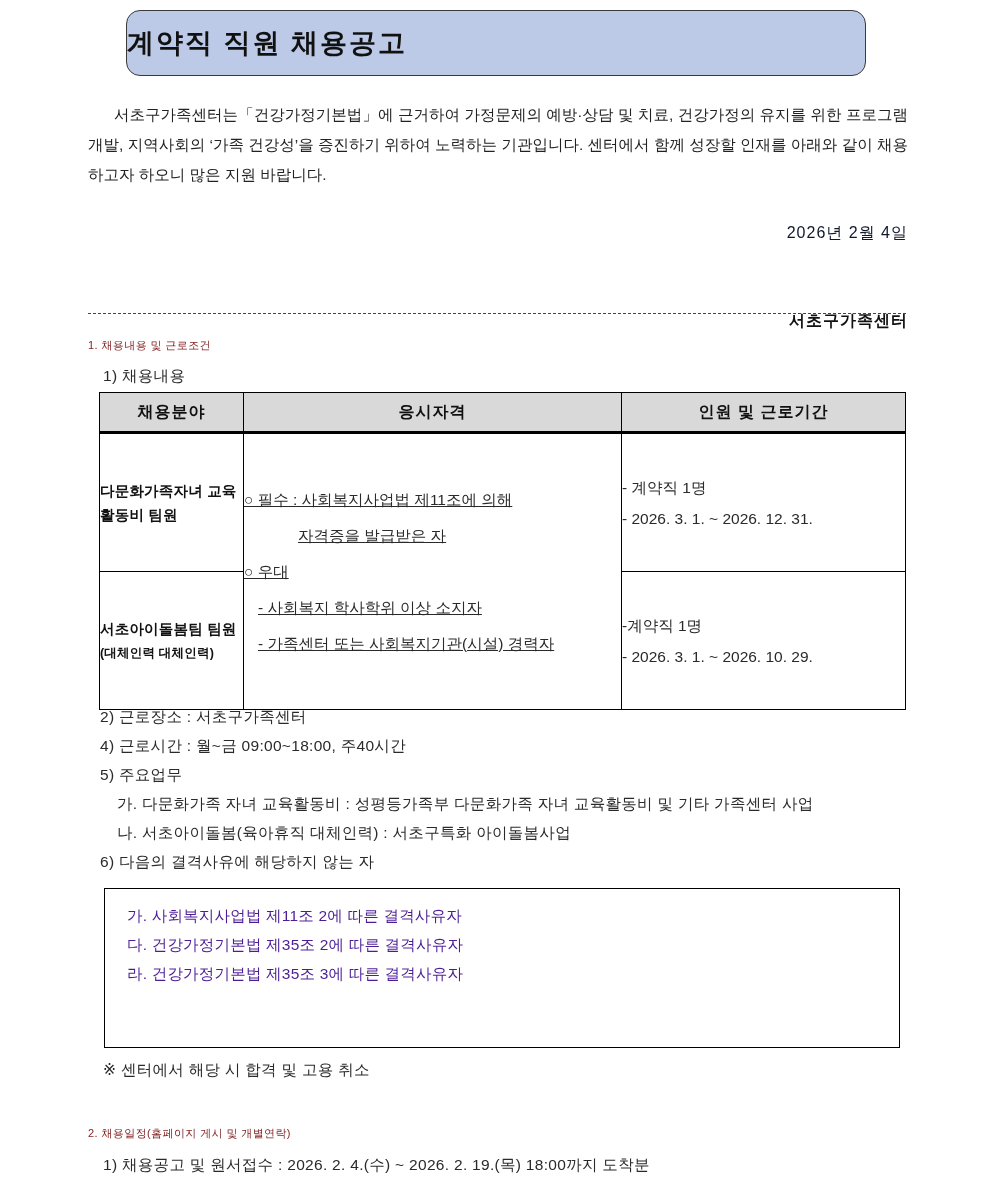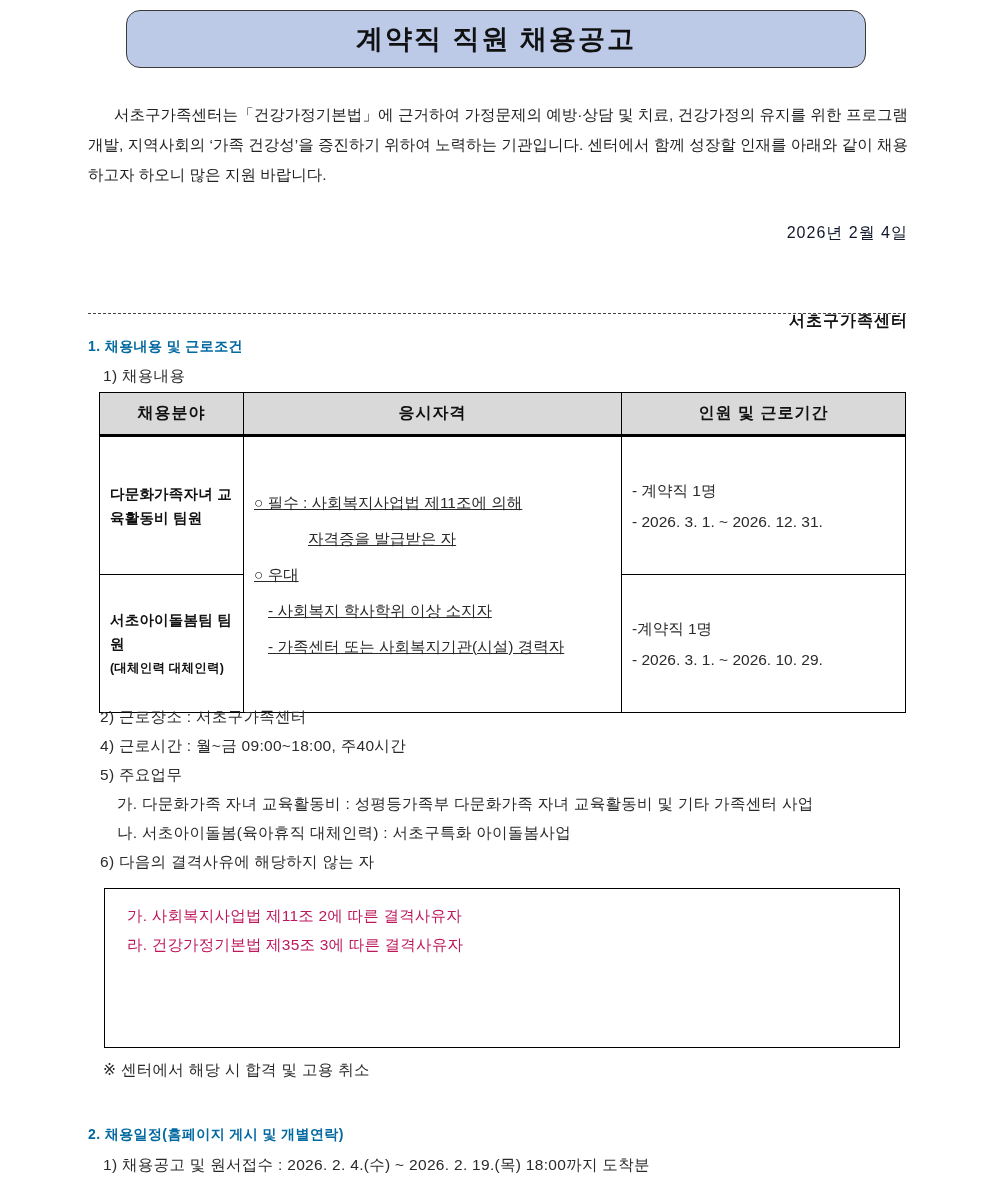--- a/index.html
+++ b/index.html
@@ -15,27 +15,26 @@
     color: #1a1a1a;
     overflow: hidden;
   }
 
   
   .banner {
     position: absolute;
     left: 126px;
     top: 10px;
     width: 740px;
-    height: 58px;
+    height: 66px;
     background: #bccae8;
     border: 1px solid #3a3a3a;
     border-radius: 14px;
     display: flex;
     align-items: center;
-    justify-content: center;
     box-sizing: border-box;
   }
   .banner-title {
     font-size: 27px;
     font-weight: bold;
     letter-spacing: 2px;
     color: #111111;
   }
 
   
@@ -81,24 +80,24 @@
     position: absolute;
     left: 88px;
     top: 313px;
     width: 818px;
     border-top: 1.6px dashed #444;
   }
 
   
   .sec-heading {
     position: absolute;
-    font-size: 14px;
-    font-weight: bold;
+    font-size: 11px;
+    font-weight: normal;
     letter-spacing: 0.4px;
-    color: #0369a1;
+    color: #7f1d1d;
   }
   .sub-item {
     position: absolute;
     font-size: 15.5px;
     color: #2a2a2a;
     letter-spacing: 0.3px;
   }
 
   #sec1-heading { left: 88px; top: 338px; }
   #sub-1 { left: 103px; top: 366px; }
@@ -117,21 +116,21 @@
   .rtable {
     position: absolute;
     left: 99px;
     top: 392px;
     width: 806px;
     border-collapse: collapse;
     table-layout: fixed;
   }
   .rtable th, .rtable td {
     border: 1px solid #000;
-    padding: 10px;
+    padding: 0;
     vertical-align: middle;
     box-sizing: border-box;
   }
   .rtable th {
     background: #d9d9d9;
     height: 40px;
     font-size: 16px;
     font-weight: bold;
     color: #111;
     letter-spacing: 1px;
@@ -184,21 +183,21 @@
     top: 888px;
     width: 796px;
     height: 160px;
     border: 1px solid #000;
     box-sizing: border-box;
     padding: 12px 0 0 22px;
   }
   .dq-box div {
     font-size: 15.5px;
     line-height: 29px;
-    color: #be185d;
+    color: #4c1d95;
     letter-spacing: 0.2px;
   }
 </style>
 </head>
 <body>
 
 <div class="banner">
   <div class="banner-title">계약직 직원 채용공고</div>
 </div>
 
@@ -257,19 +256,20 @@
 
 <div class="sub-item" id="loc-line">2) 근로장소 : 서초구가족센터</div>
 <div class="sub-item" id="time-line">4) 근로시간 : 월~금 09:00~18:00, 주40시간</div>
 <div class="sub-item" id="duty-line">5) 주요업무</div>
 <div class="sub-item" id="duty-a">가. 다문화가족 자녀 교육활동비 : 성평등가족부 다문화가족 자녀 교육활동비 및 기타 가족센터 사업</div>
 <div class="sub-item" id="duty-b">나. 서초아이돌봄(육아휴직 대체인력) : 서초구특화 아이돌봄사업</div>
 <div class="sub-item" id="dq-line">6) 다음의 결격사유에 해당하지 않는 자</div>
 
 <div class="dq-box">
   <div>가. 사회복지사업법 제11조 2에 따른 결격사유자</div>
+  <div>다. 건강가정기본법 제35조 2에 따른 결격사유자</div>
   <div>라. 건강가정기본법 제35조 3에 따른 결격사유자</div>
 </div>
 
 <div class="sub-item" id="note-line">※  센터에서 해당 시 합격 및 고용 취소</div>
 
 <div class="sec-heading" id="sec2-heading">2. 채용일정(홈페이지 게시 및 개별연락)</div>
 <div class="sub-item" id="sched-1">1) 채용공고 및 원서접수 : 2026. 2. 4.(수) ~ 2026. 2. 19.(목) 18:00까지 도착분</div>
 
 </body></html>

